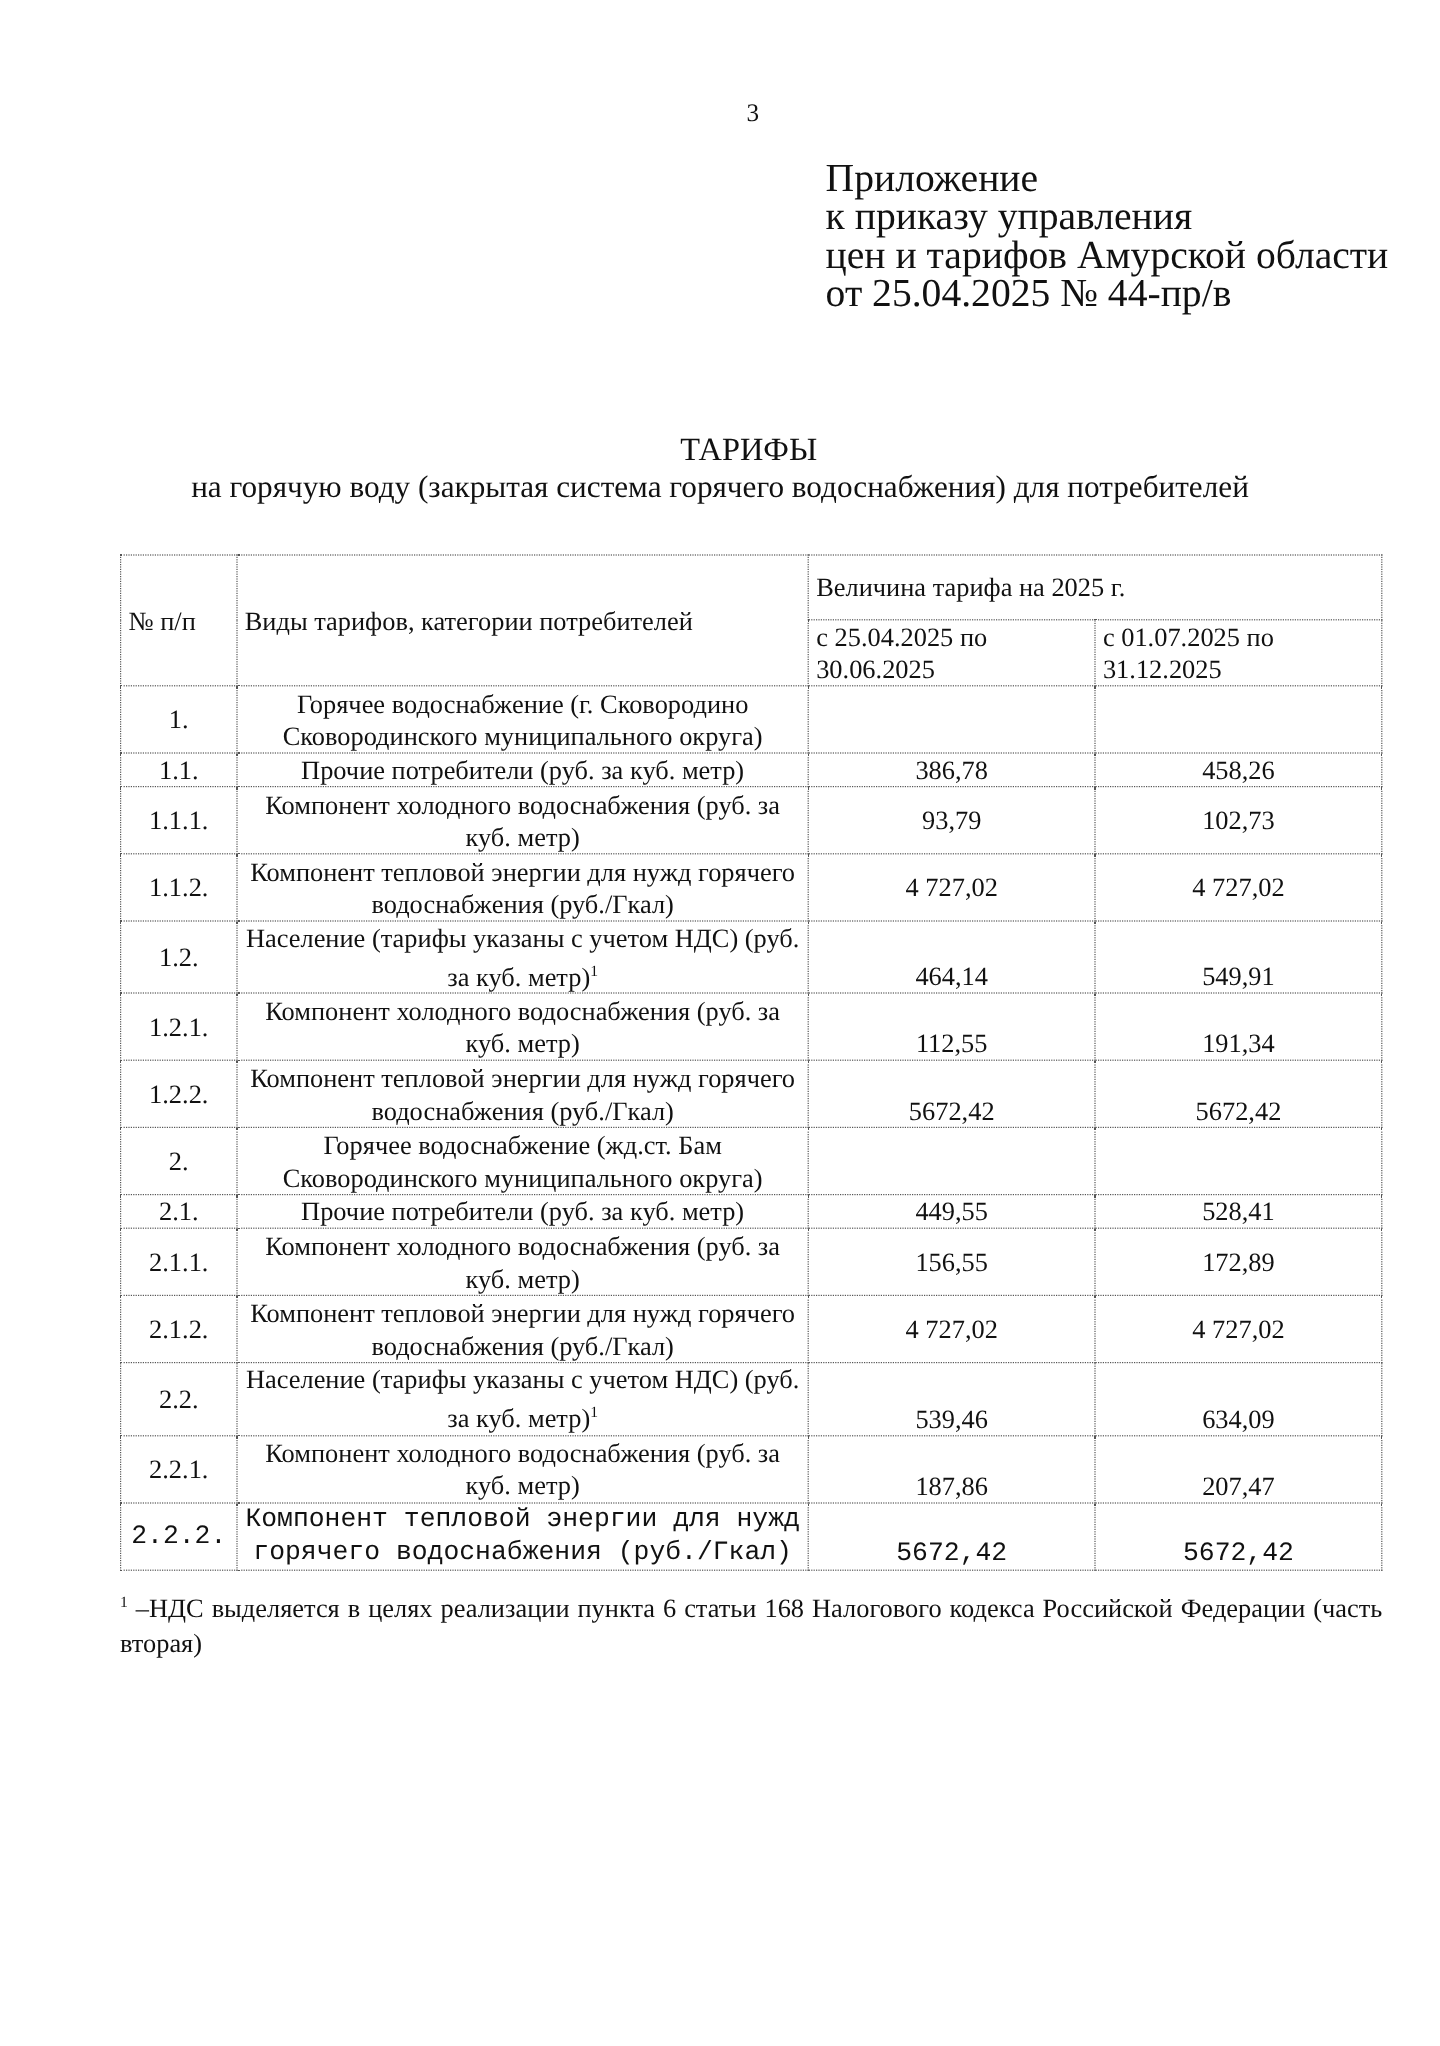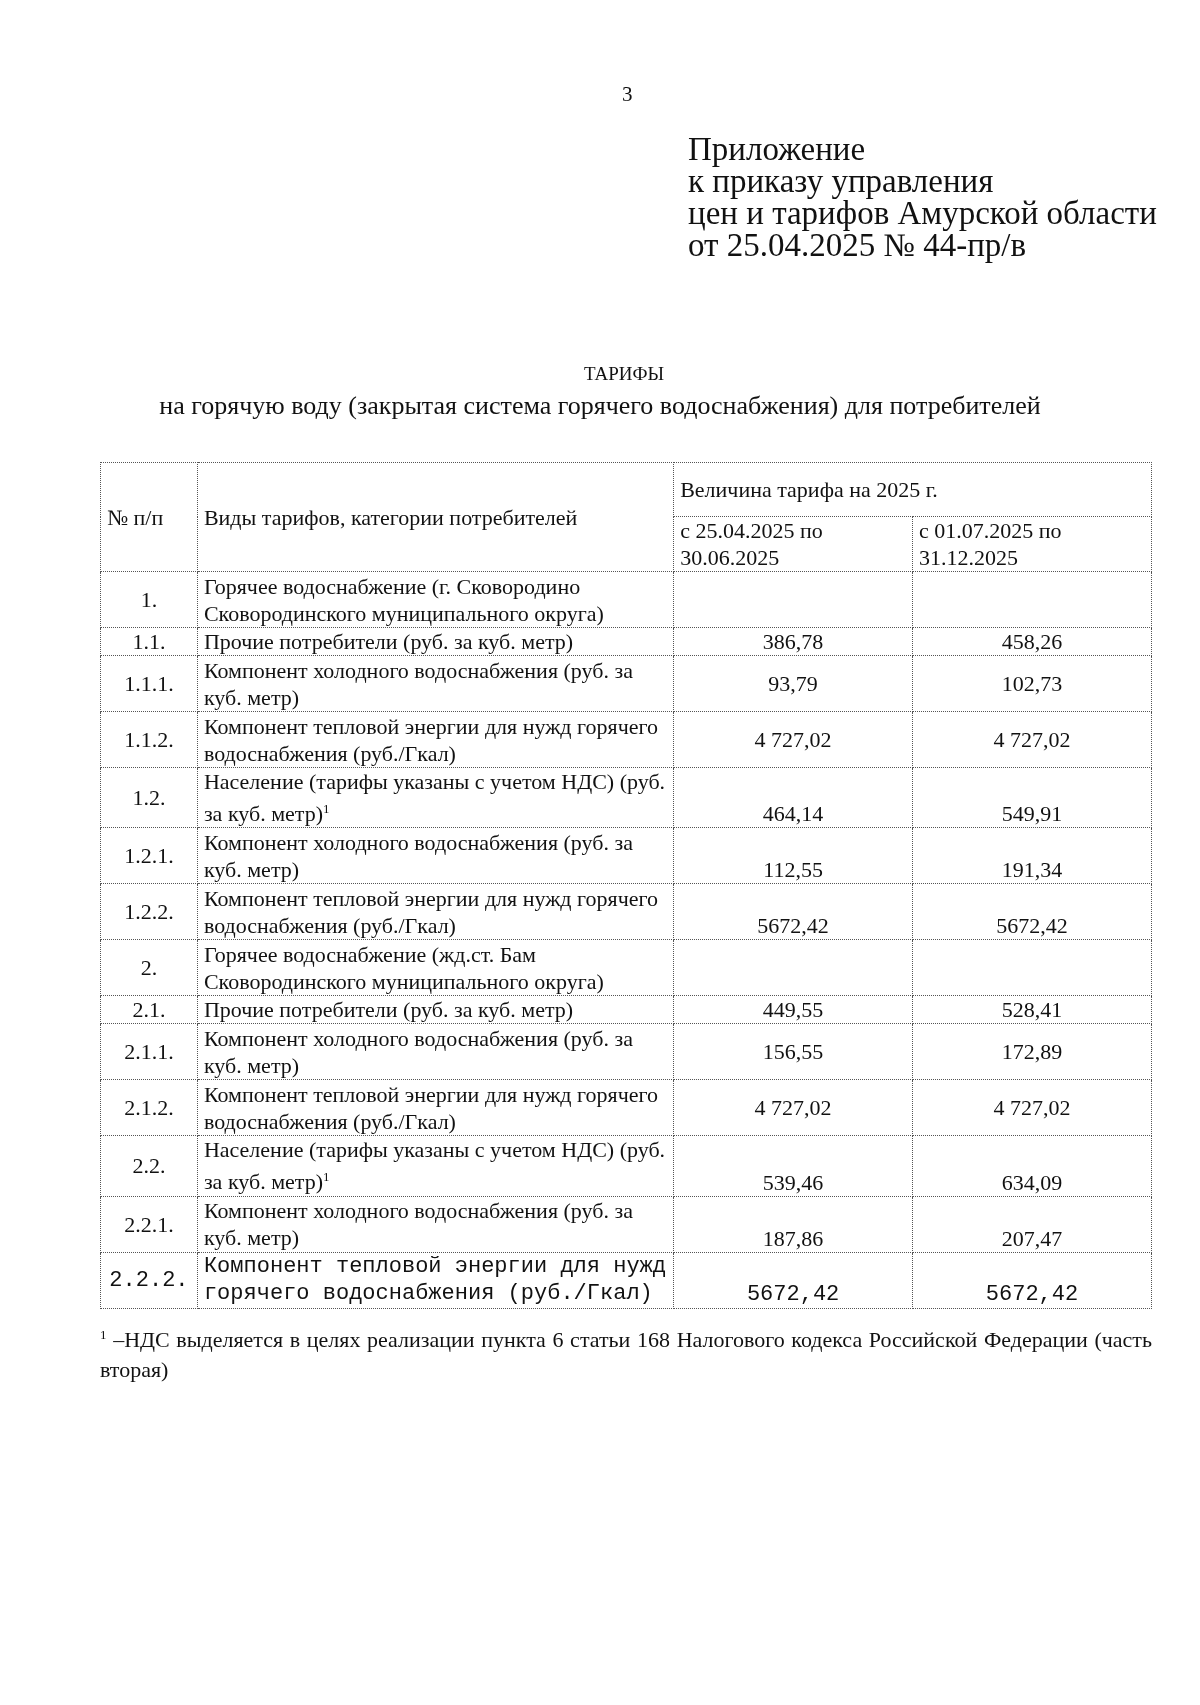--- a/index.html
+++ b/index.html
@@ -1,24 +1,24 @@
 <!DOCTYPE html>
 <html><head>
 <meta charset="utf-8">
 <style>
   html, body { margin: 0; padding: 0; background: #ffffff; }
   body { width: 1200px; height: 1705px; position: relative; font-family: "Liberation Serif", serif; color: #111; }
   .page-num { position: absolute; left: 622px; top: 82px; font-size: 21px; }
   .appendix { position: absolute; left: 688px; top: 133px; font-size: 33px; line-height: 32px; }
   .title { position: absolute; left: 0; width: 1200px; top: 358px; text-align: center; font-size: 26px; line-height: 32px; }
-  .title .t1 { font-size: 19px; margin-left: 48px; }
+  .title .t1 { font-size: 27px; margin-left: 48px; }
   table.tariffs { position: absolute; left: 100px; top: 462px; width: 1052px; border-collapse: collapse; font-size: 22px; }
   table.tariffs td, table.tariffs th { border: 1.5px dotted #555; padding: 0 6px; font-weight: normal; line-height: 27px; vertical-align: middle; }
   .c-num { width: 84px; text-align: center; }
-  .c-name { width: 468px; text-align: left; }
+  .c-name { width: 468px; text-align: center; }
   .c-v1 { width: 228px; text-align: center; }
   .c-v2 { width: 228px; text-align: center; }
   .hdr th { text-align: left; }
   .val-bottom { vertical-align: bottom !important; }
   .footnote { position: absolute; left: 100px; top: 1320px; width: 1052px; font-size: 22px; line-height: 30px; text-align: justify; }
   sup { font-size: 13px; }
 </style>
 </head>
 <body>
 

